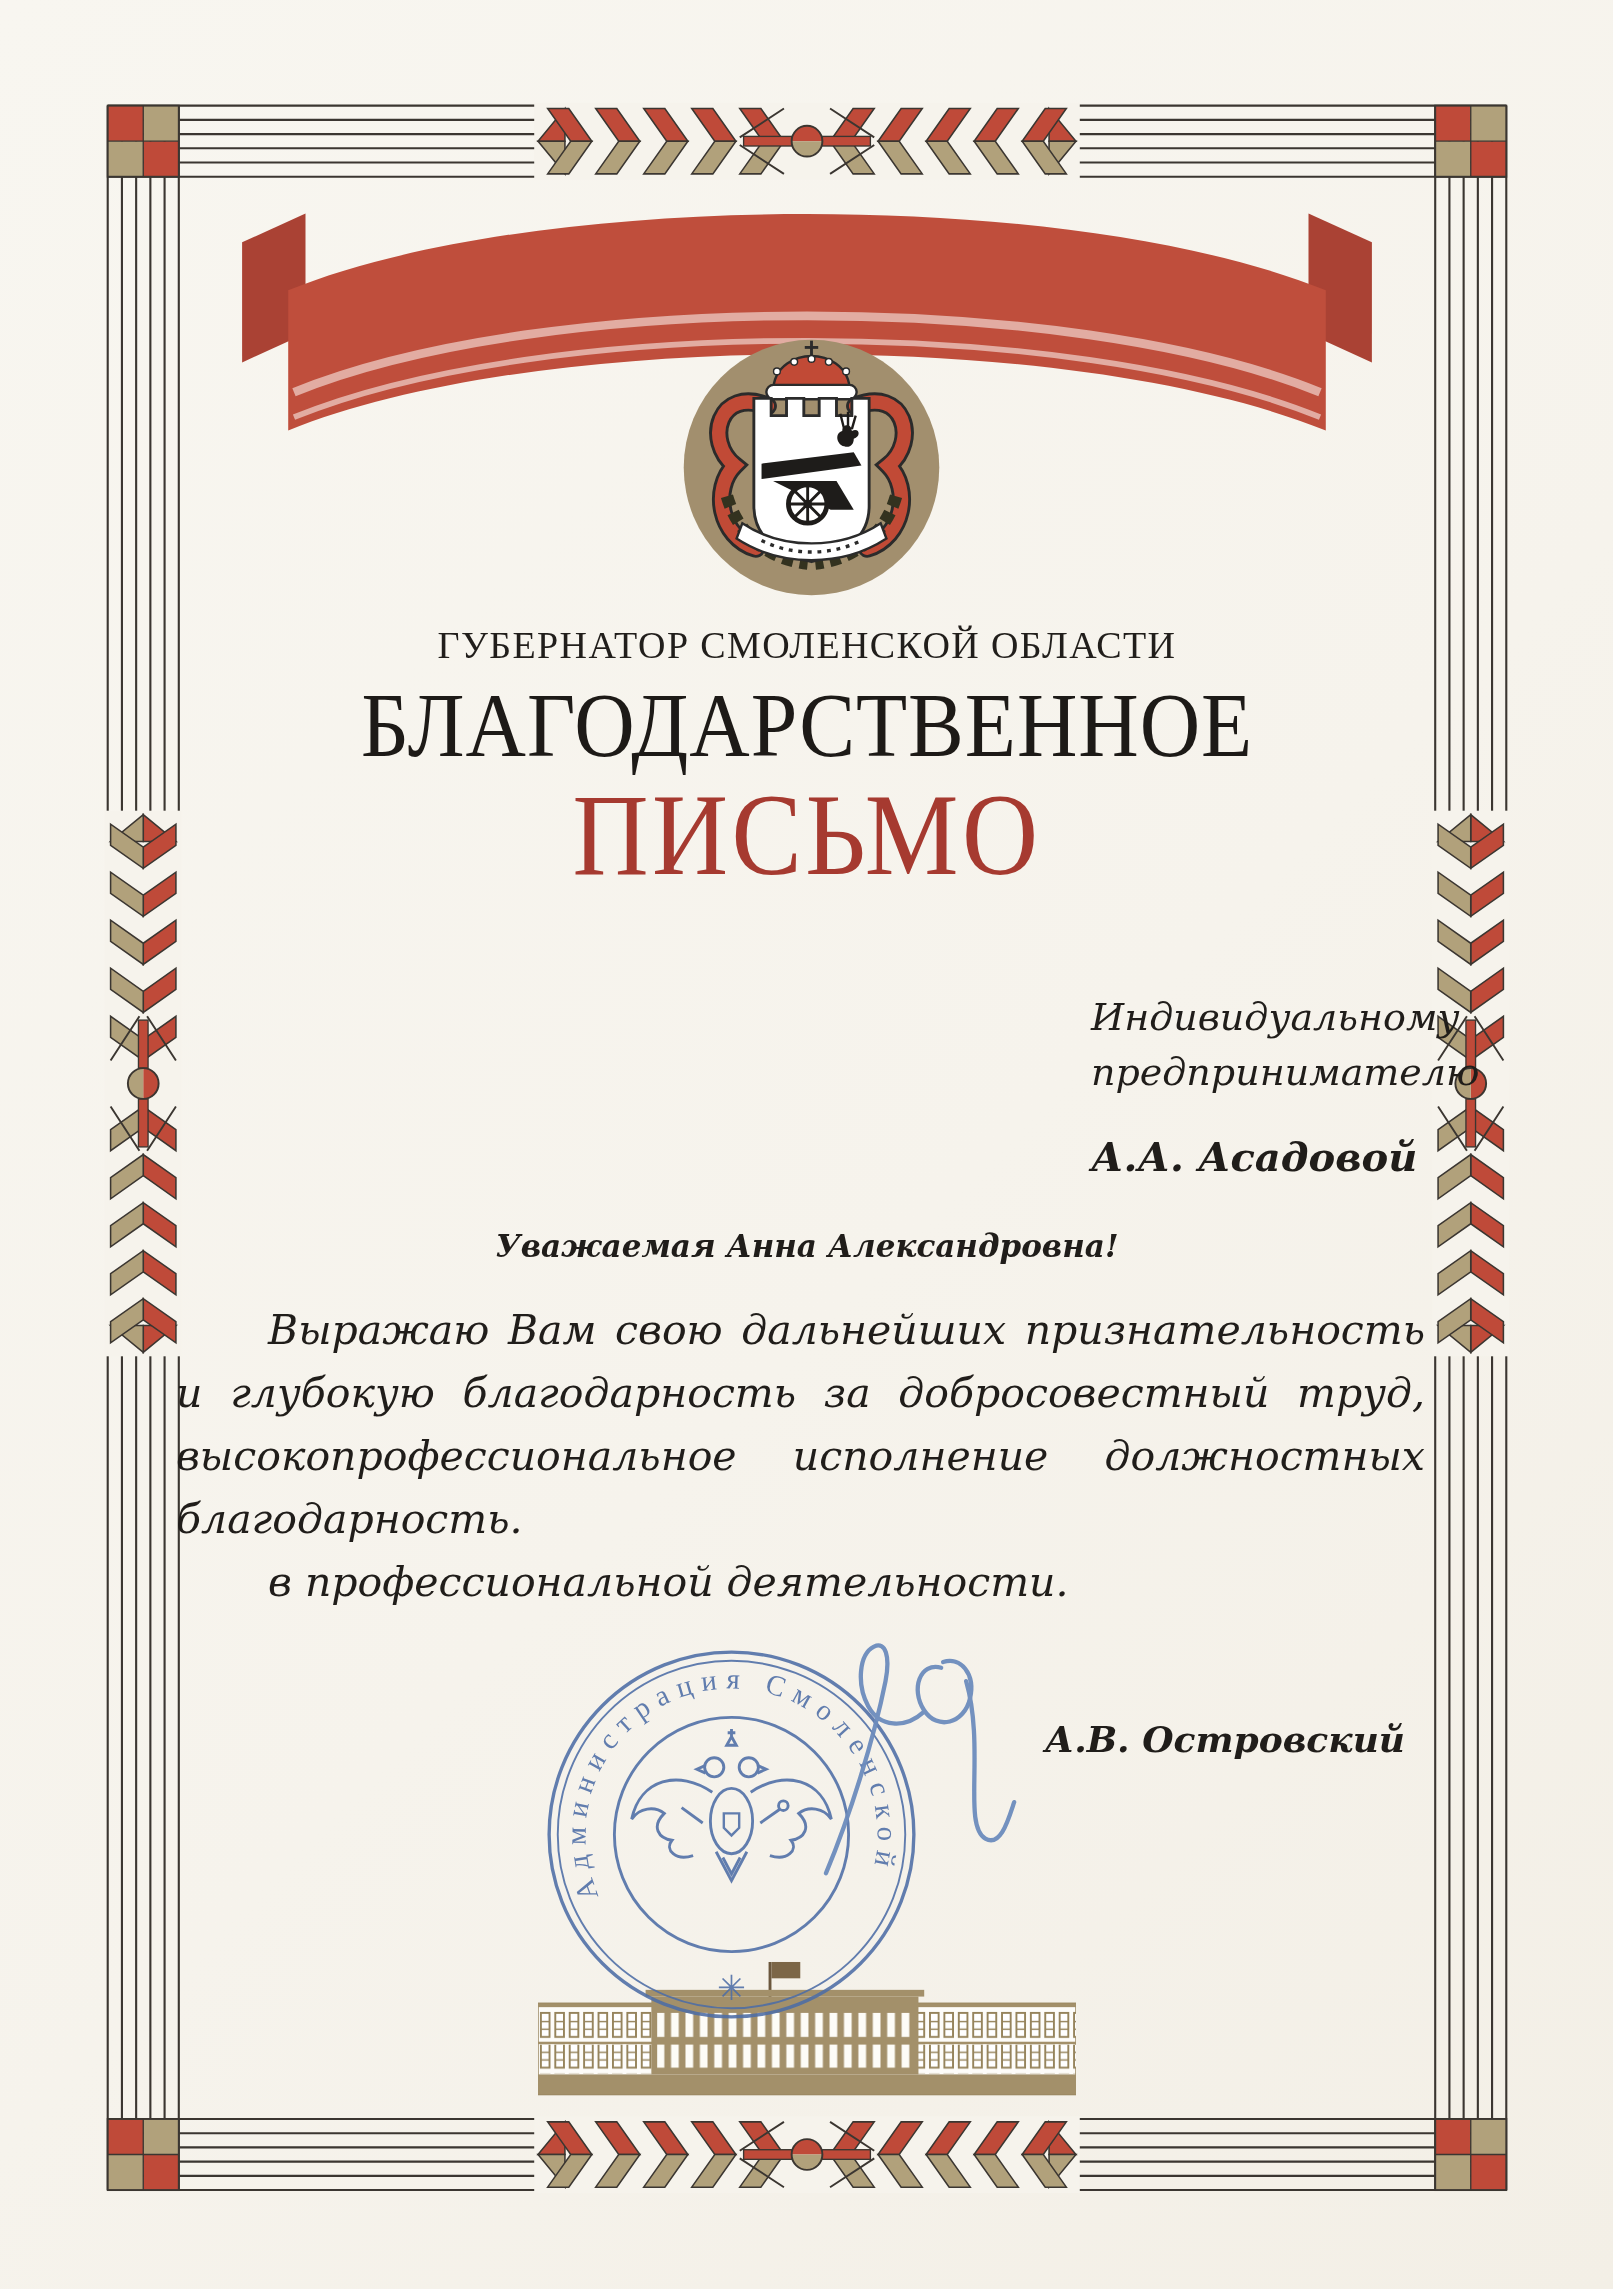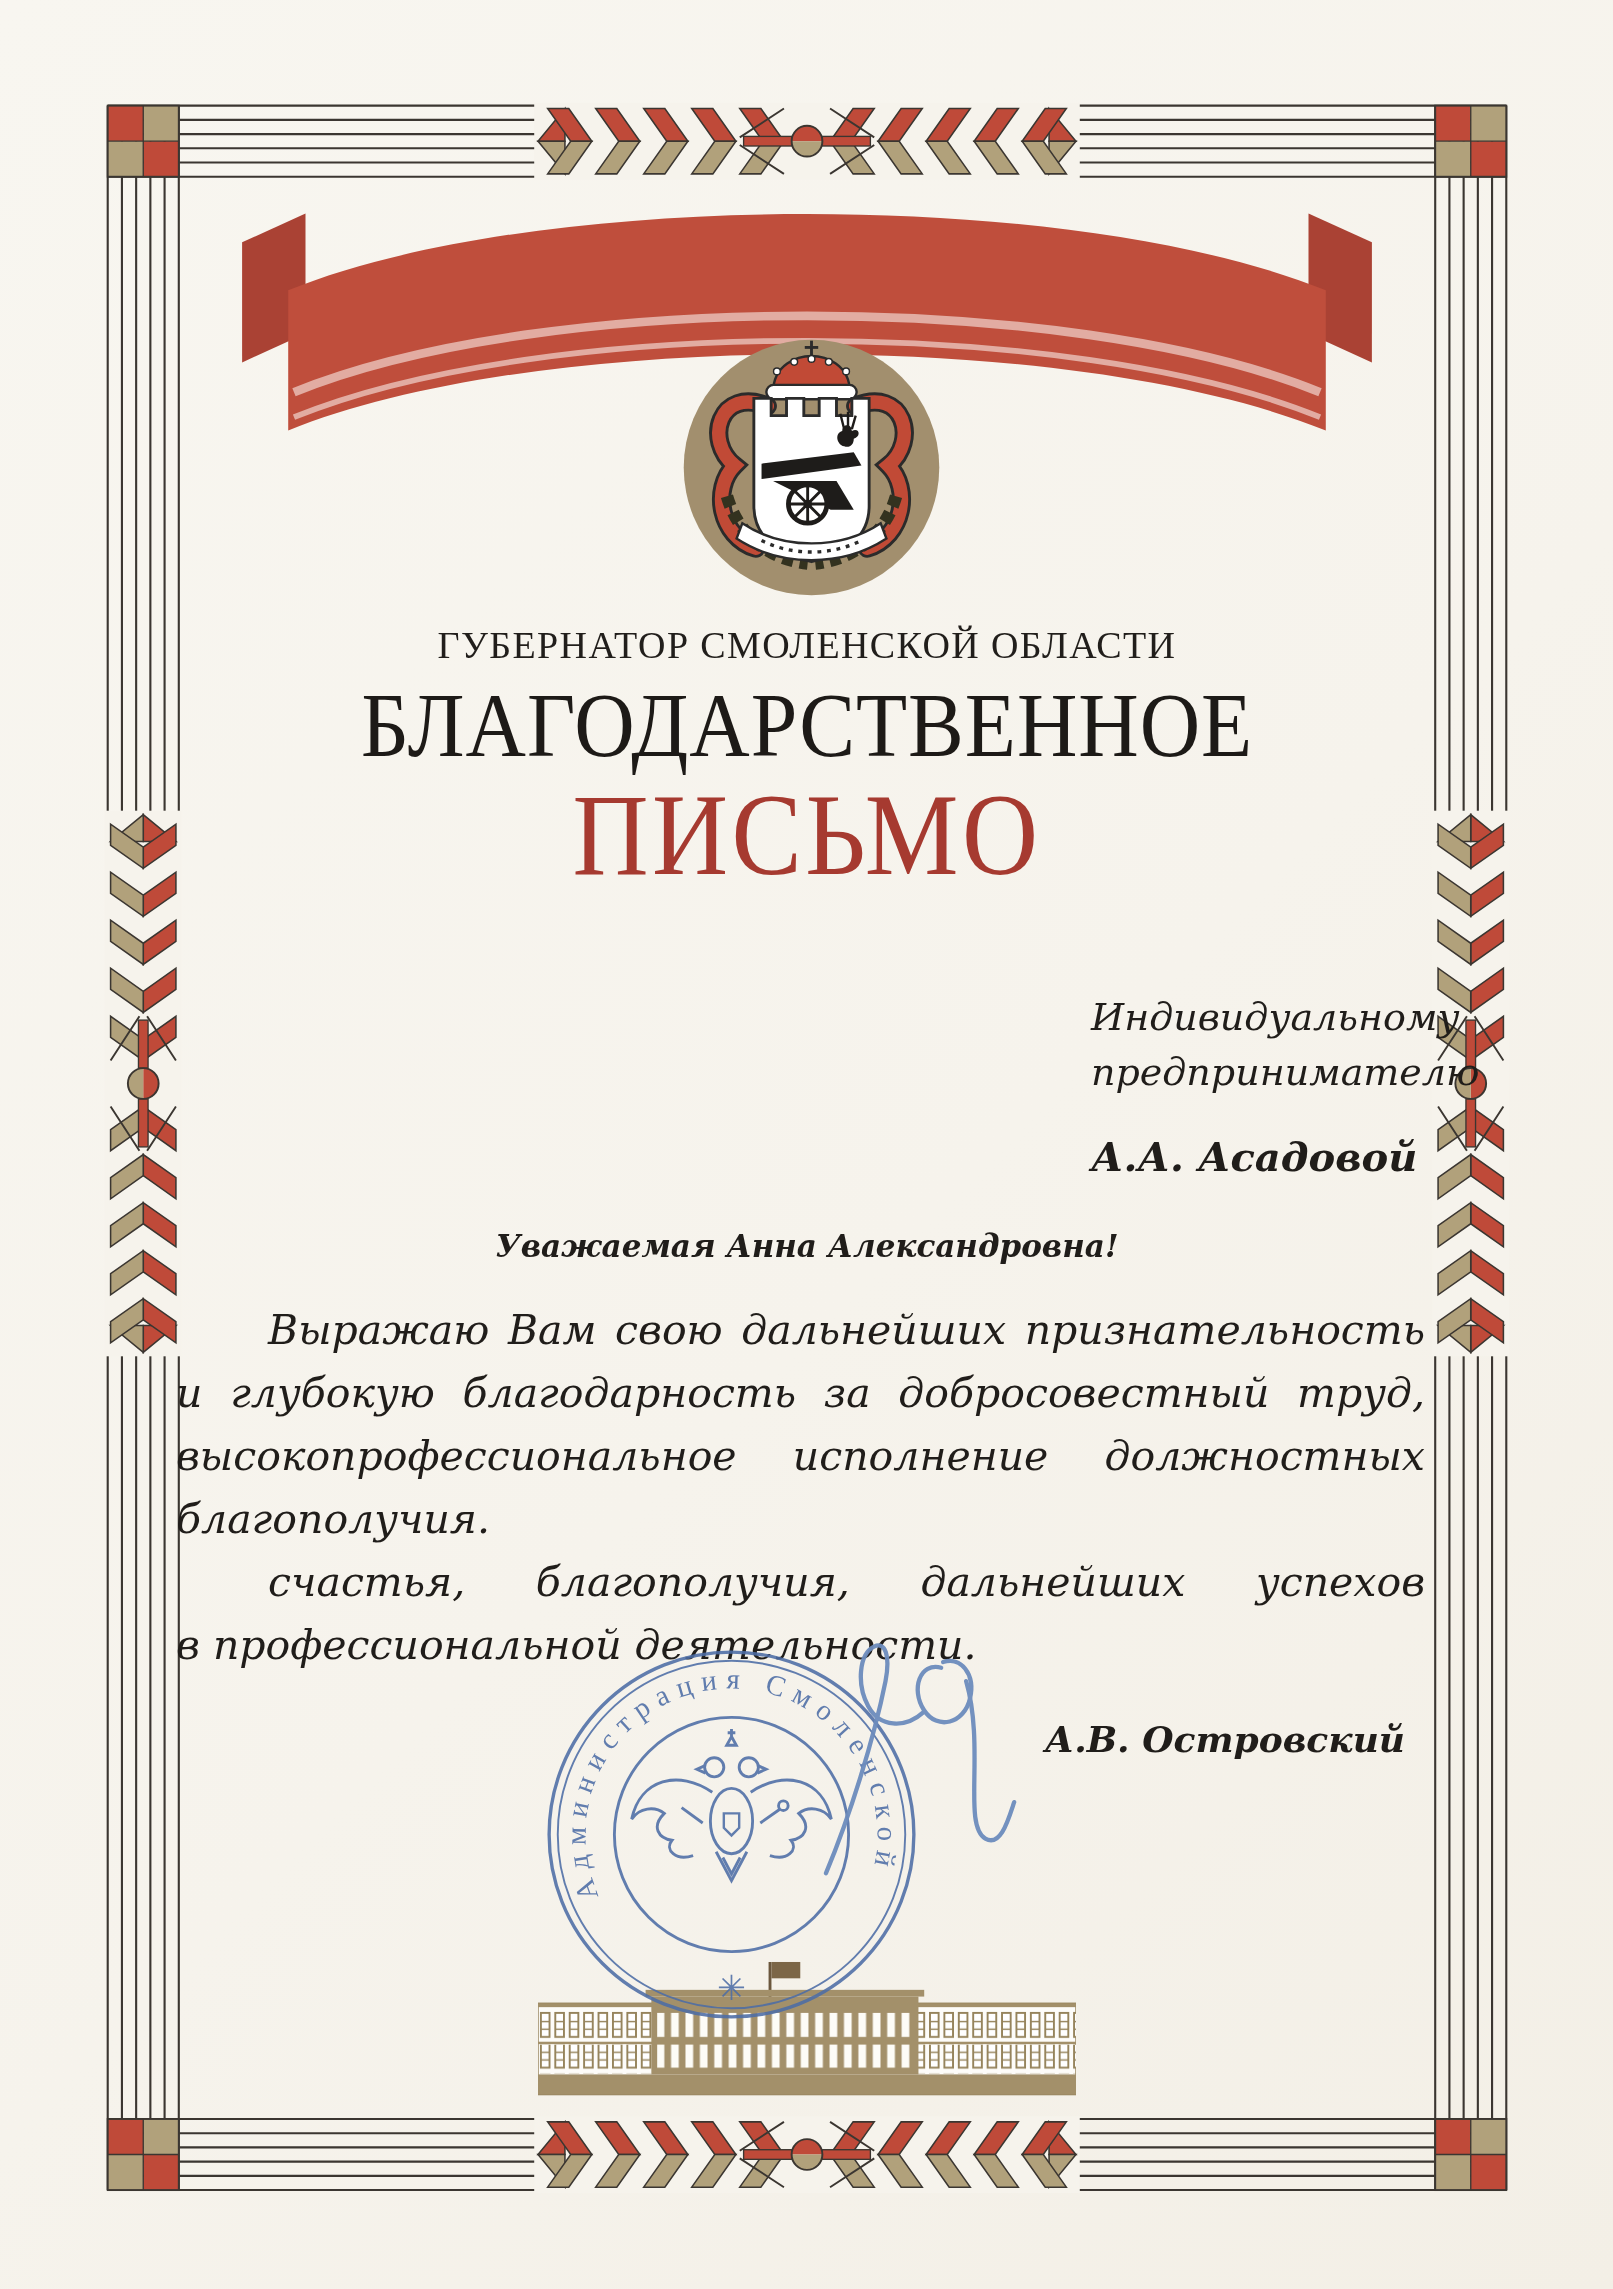--- a/index.html
+++ b/index.html
@@ -156,24 +156,23 @@
     <div class="name">А.А. Асадовой</div>
   </div>
 
   <div class="salutation italic">Уважаемая Анна Александровна!</div>
 
   <div class="bodytext italic">
     <div class="para">
         <div class="bline">Выражаю Вам свою дальнейших признательность</div>
         <div class="bline">и глубокую благодарность за добросовестный труд,</div>
         <div class="bline">высокопрофессиональное исполнение должностных</div>
-        <div class="bline">благополучия.</div>
+        <div class="bline">благодарность.</div>
       </div>
     <div class="para">
-        <div class="bline">счастья, благополучия, дальнейших успехов</div>
         <div class="bline">в профессиональной деятельности.</div>
       </div>
   </div>
 
   <div class="sigline italic">А.В. Островский</div>
 
   <svg class="layer" style="left:538px;top:1960px" width="538" height="150" viewBox="0 0 560 156">
     <defs>
       <pattern id="pw" x="0" y="52" width="15" height="32" patternUnits="userSpaceOnUse">
         <rect x="3" y="3" width="9" height="25" fill="#fff" stroke="#96845c" stroke-width="2"></rect>

